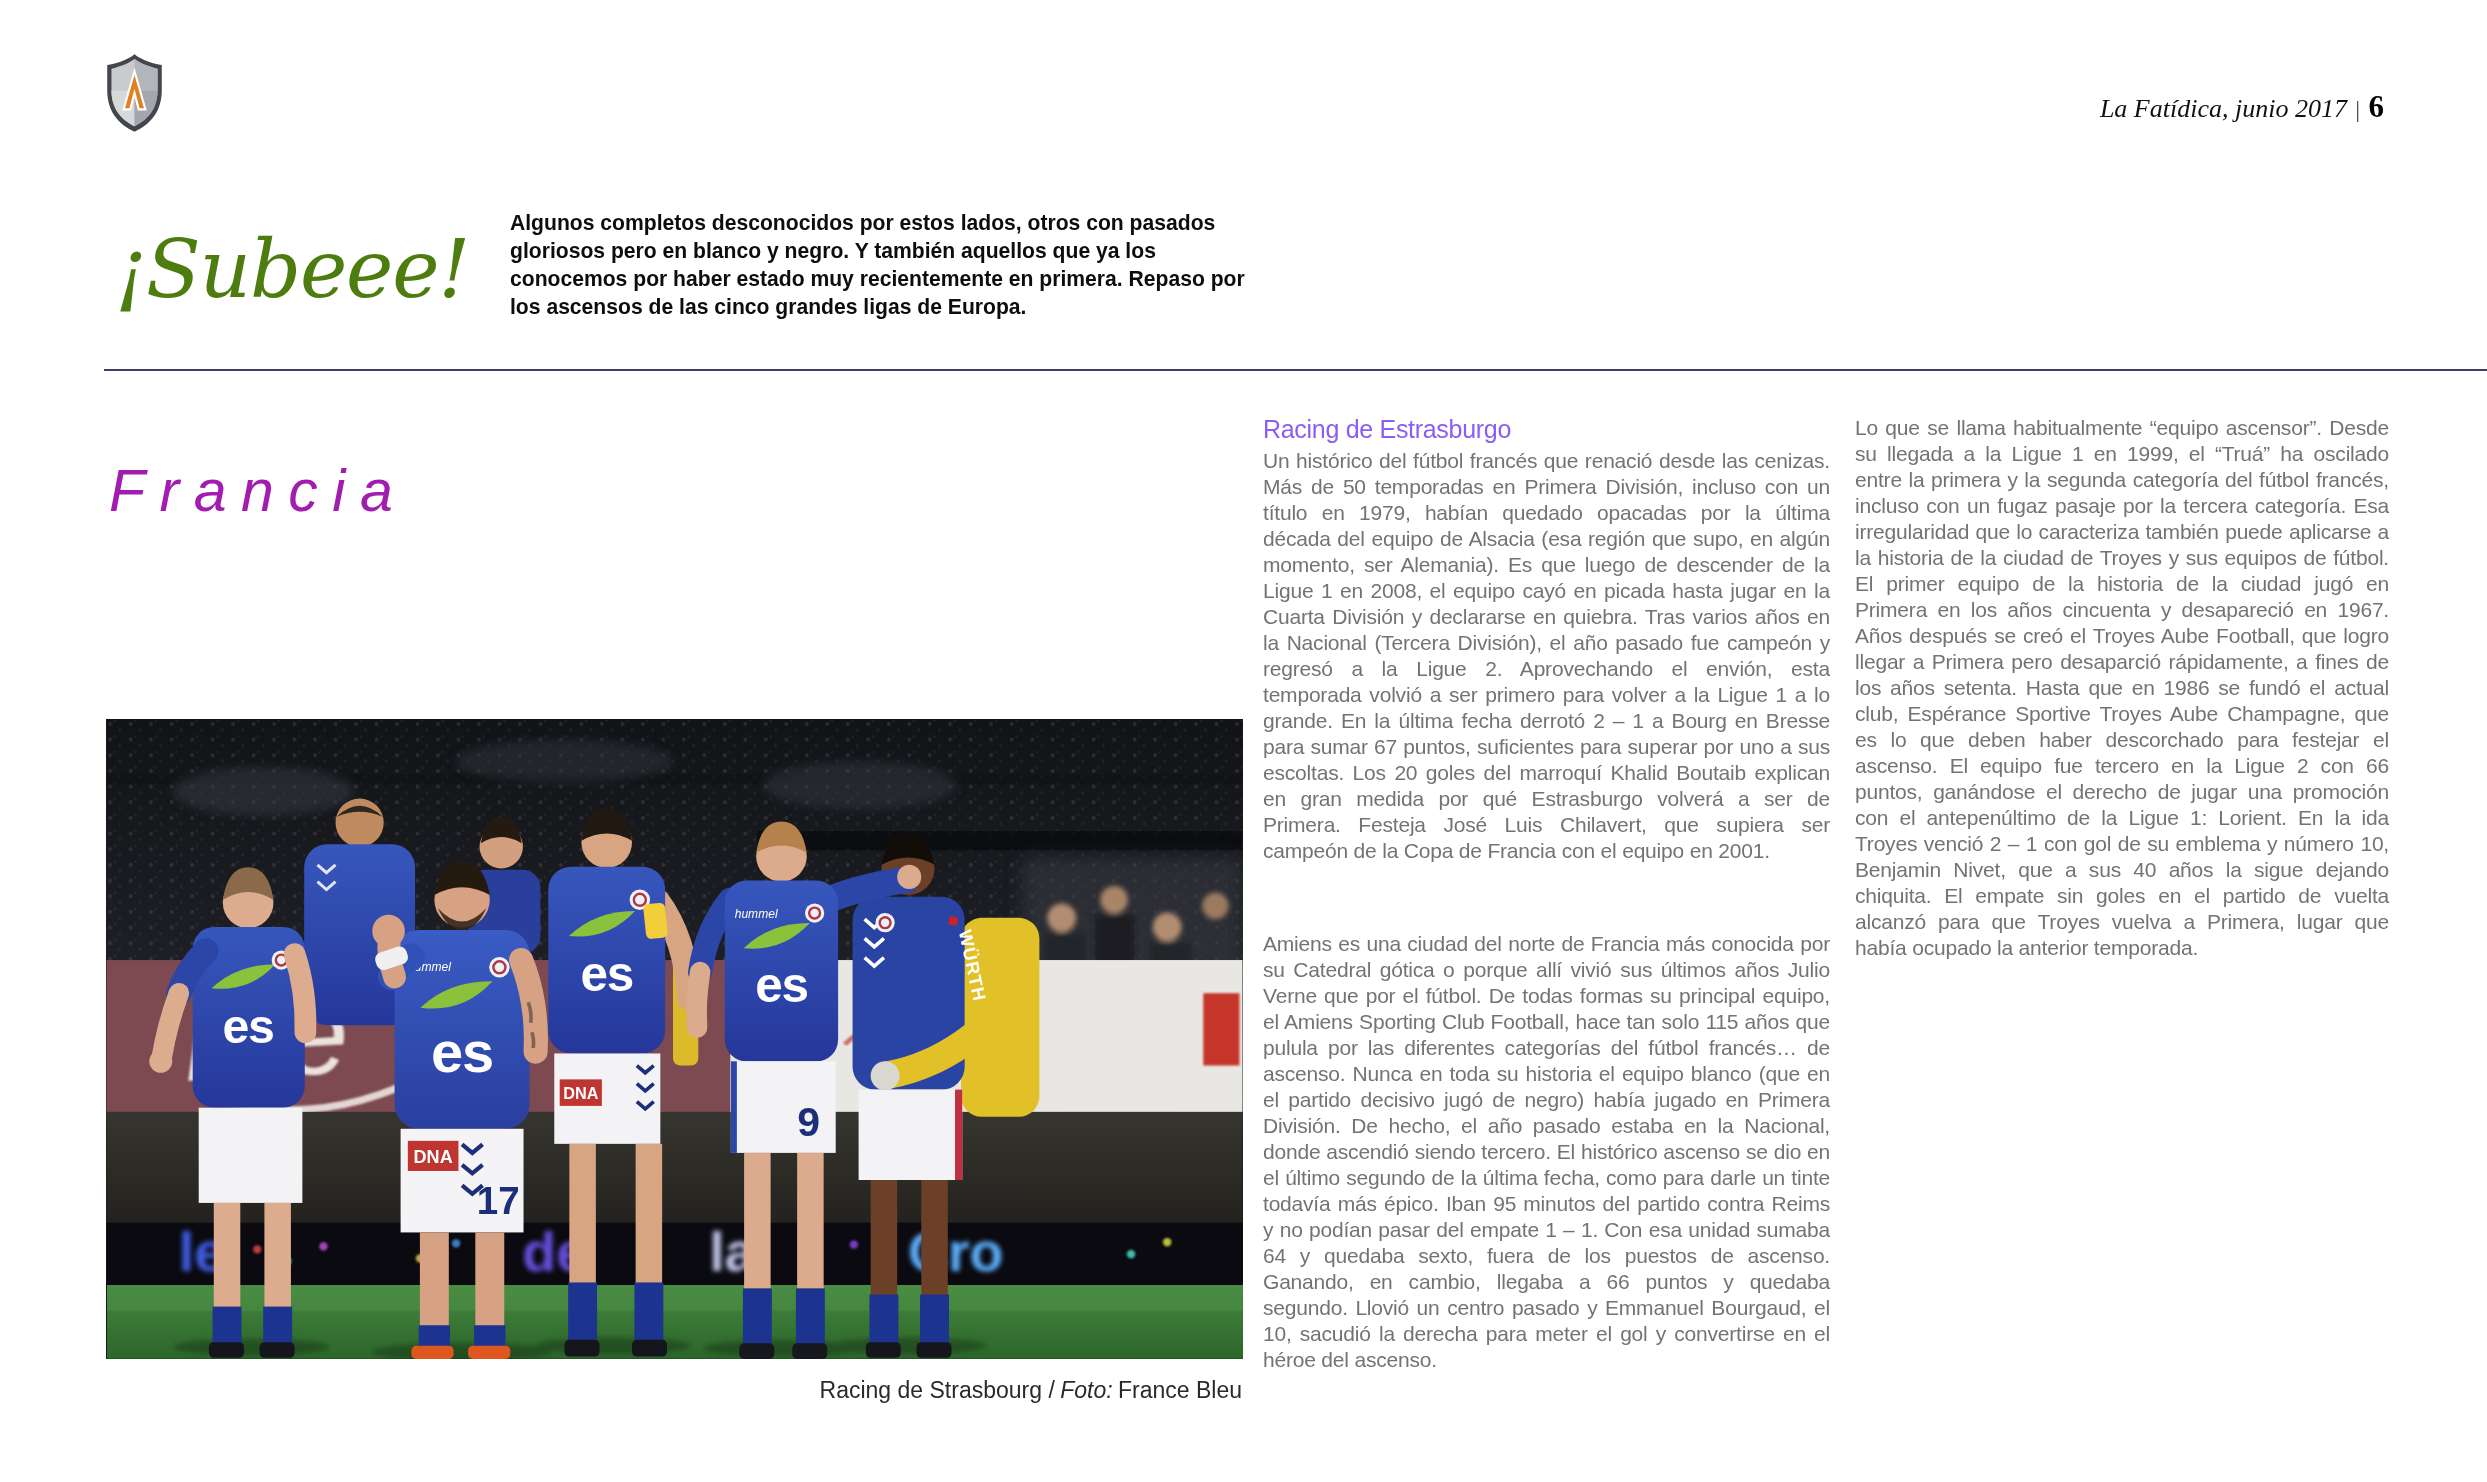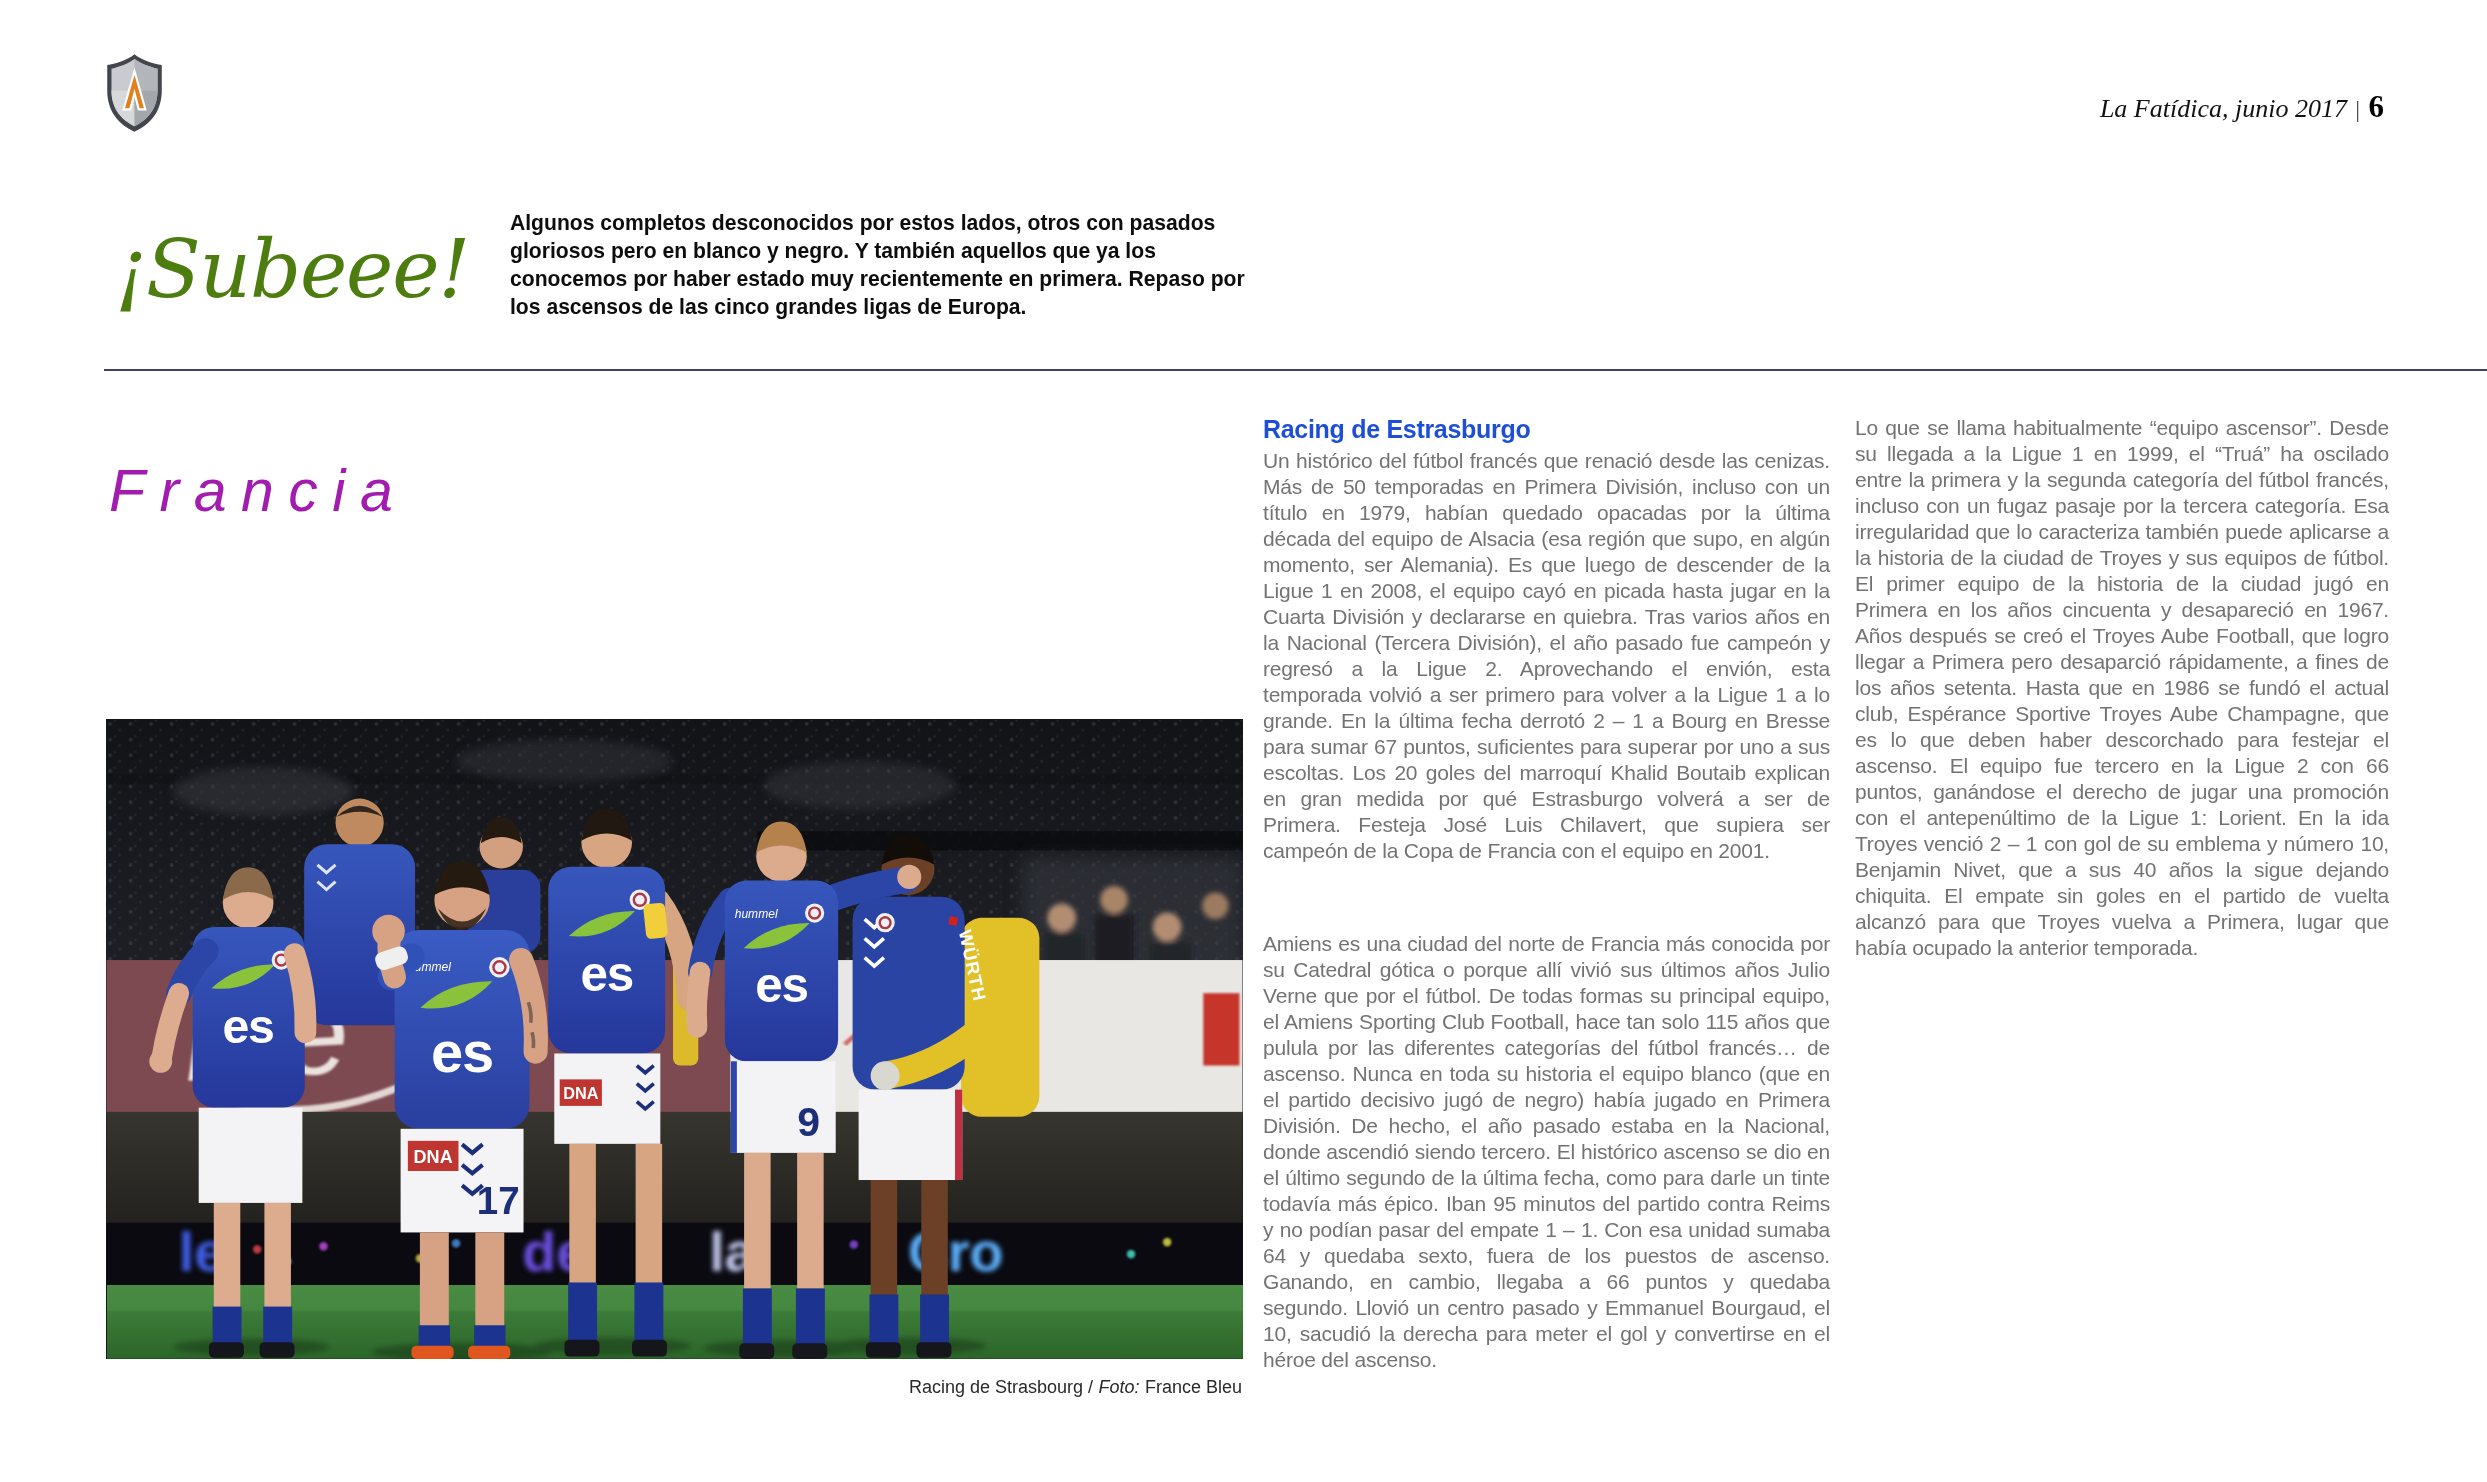--- a/index.html
+++ b/index.html
@@ -28,31 +28,31 @@
   .rule{left:104px;top:369px;width:2383px;height:1.8px;background:#3e3e66;}
 
   .section-title{left:109px;top:457px;
     font-style:italic;font-size:59px;letter-spacing:14.5px;color:#a21caf;
     font-family:"Liberation Sans",sans-serif;font-weight:400;}
 
   
   figure.photo{left:106px;top:719px;width:1137px;height:640px;margin:0;
     overflow:hidden;background:#17181c;}
   .caption{left:639px;top:1377px;width:603px;text-align:right;
-    font-size:18px;color:#2a2a2a;}
+    font-size:23px;color:#2a2a2a;}
   .caption .foto{font-style:italic;}
   .caption span.sp{margin-left:5.4px;}
 
   
   .article{width:567px;}
   .article.racing{left:1263px;top:415px;}
   .article.amiens{left:1263px;top:931px;}
   .article.troyes{left:1855px;top:415px;width:534px;}
-  .article h3{margin:0 0 5.4px 0;font-size:25px;line-height:28px;color:#1d4ed8;
-    font-weight:bold;letter-spacing:-0.3px;}
+  .article h3{margin:0 0 5.4px 0;font-size:25px;line-height:28px;color:#8b5cf6;
+    font-weight:normal;letter-spacing:-0.3px;}
   .article p{margin:0;font-size:21px;line-height:26px;text-align:justify;
     letter-spacing:-0.2px;color:#737373;}
 
   svg{display:block;}
   svg text{font-family:"Liberation Sans",sans-serif;}
 </style>
 </head>
 <body>
 
 <div class="page">

